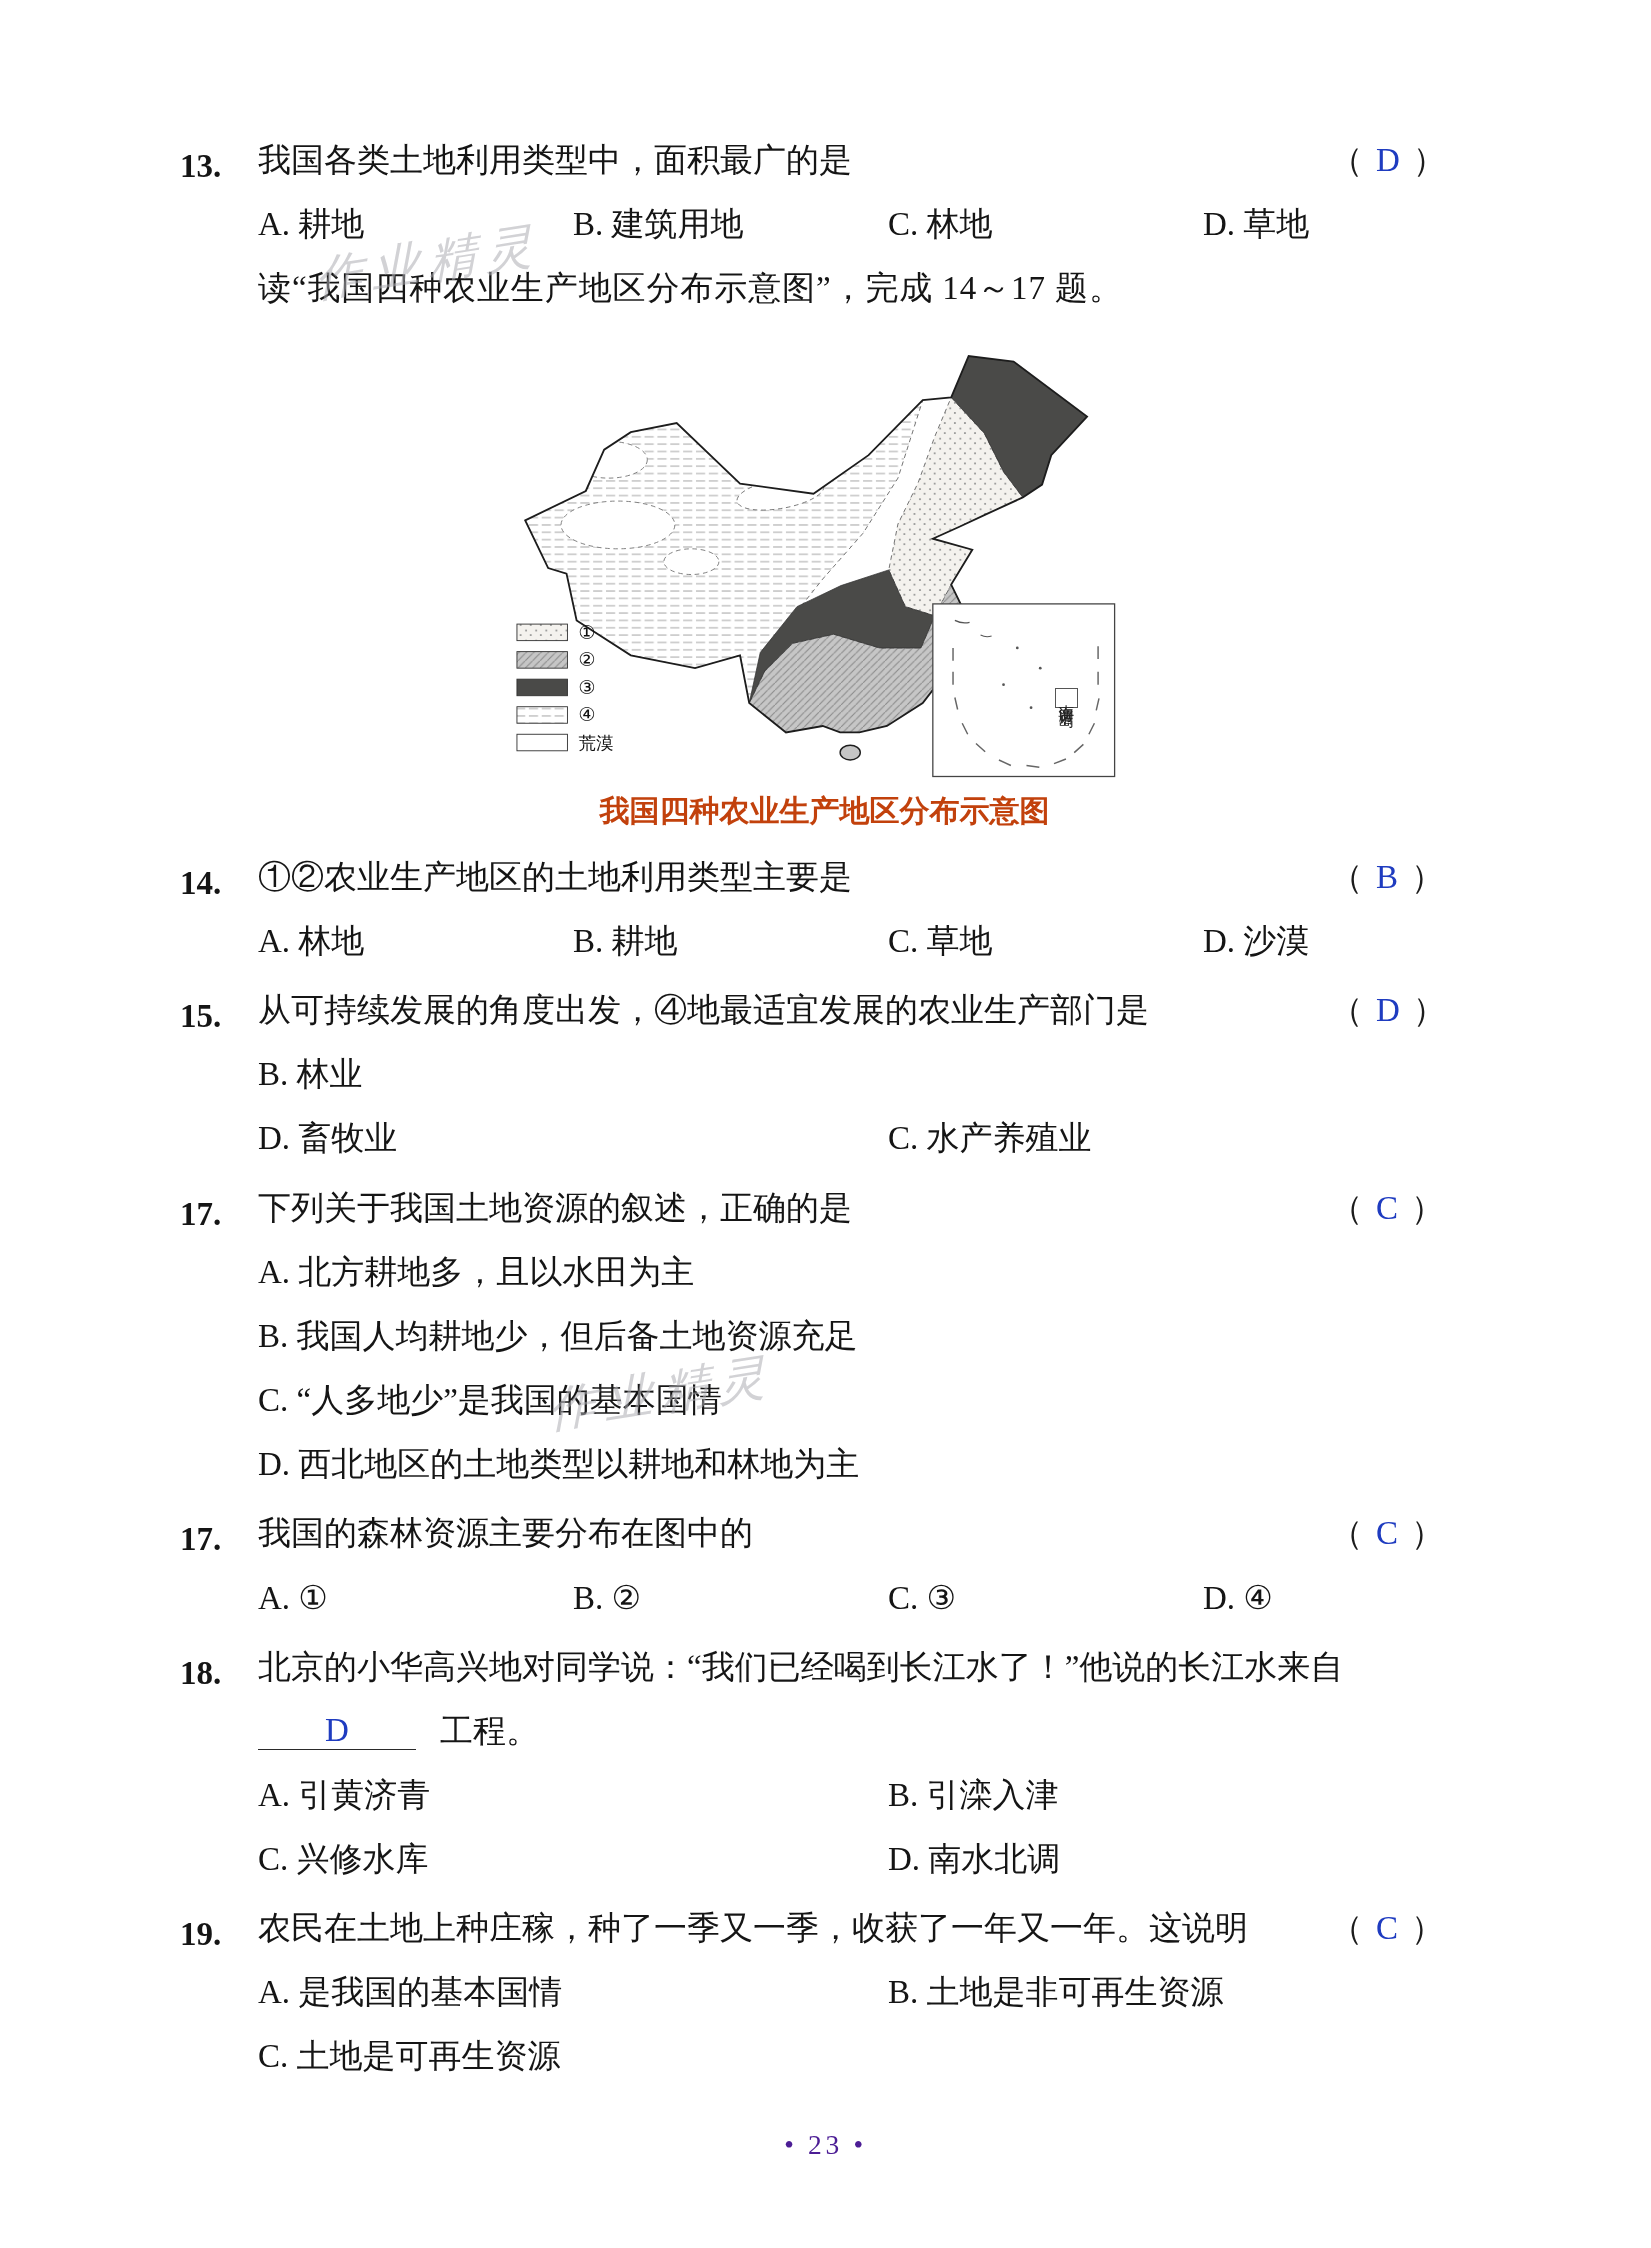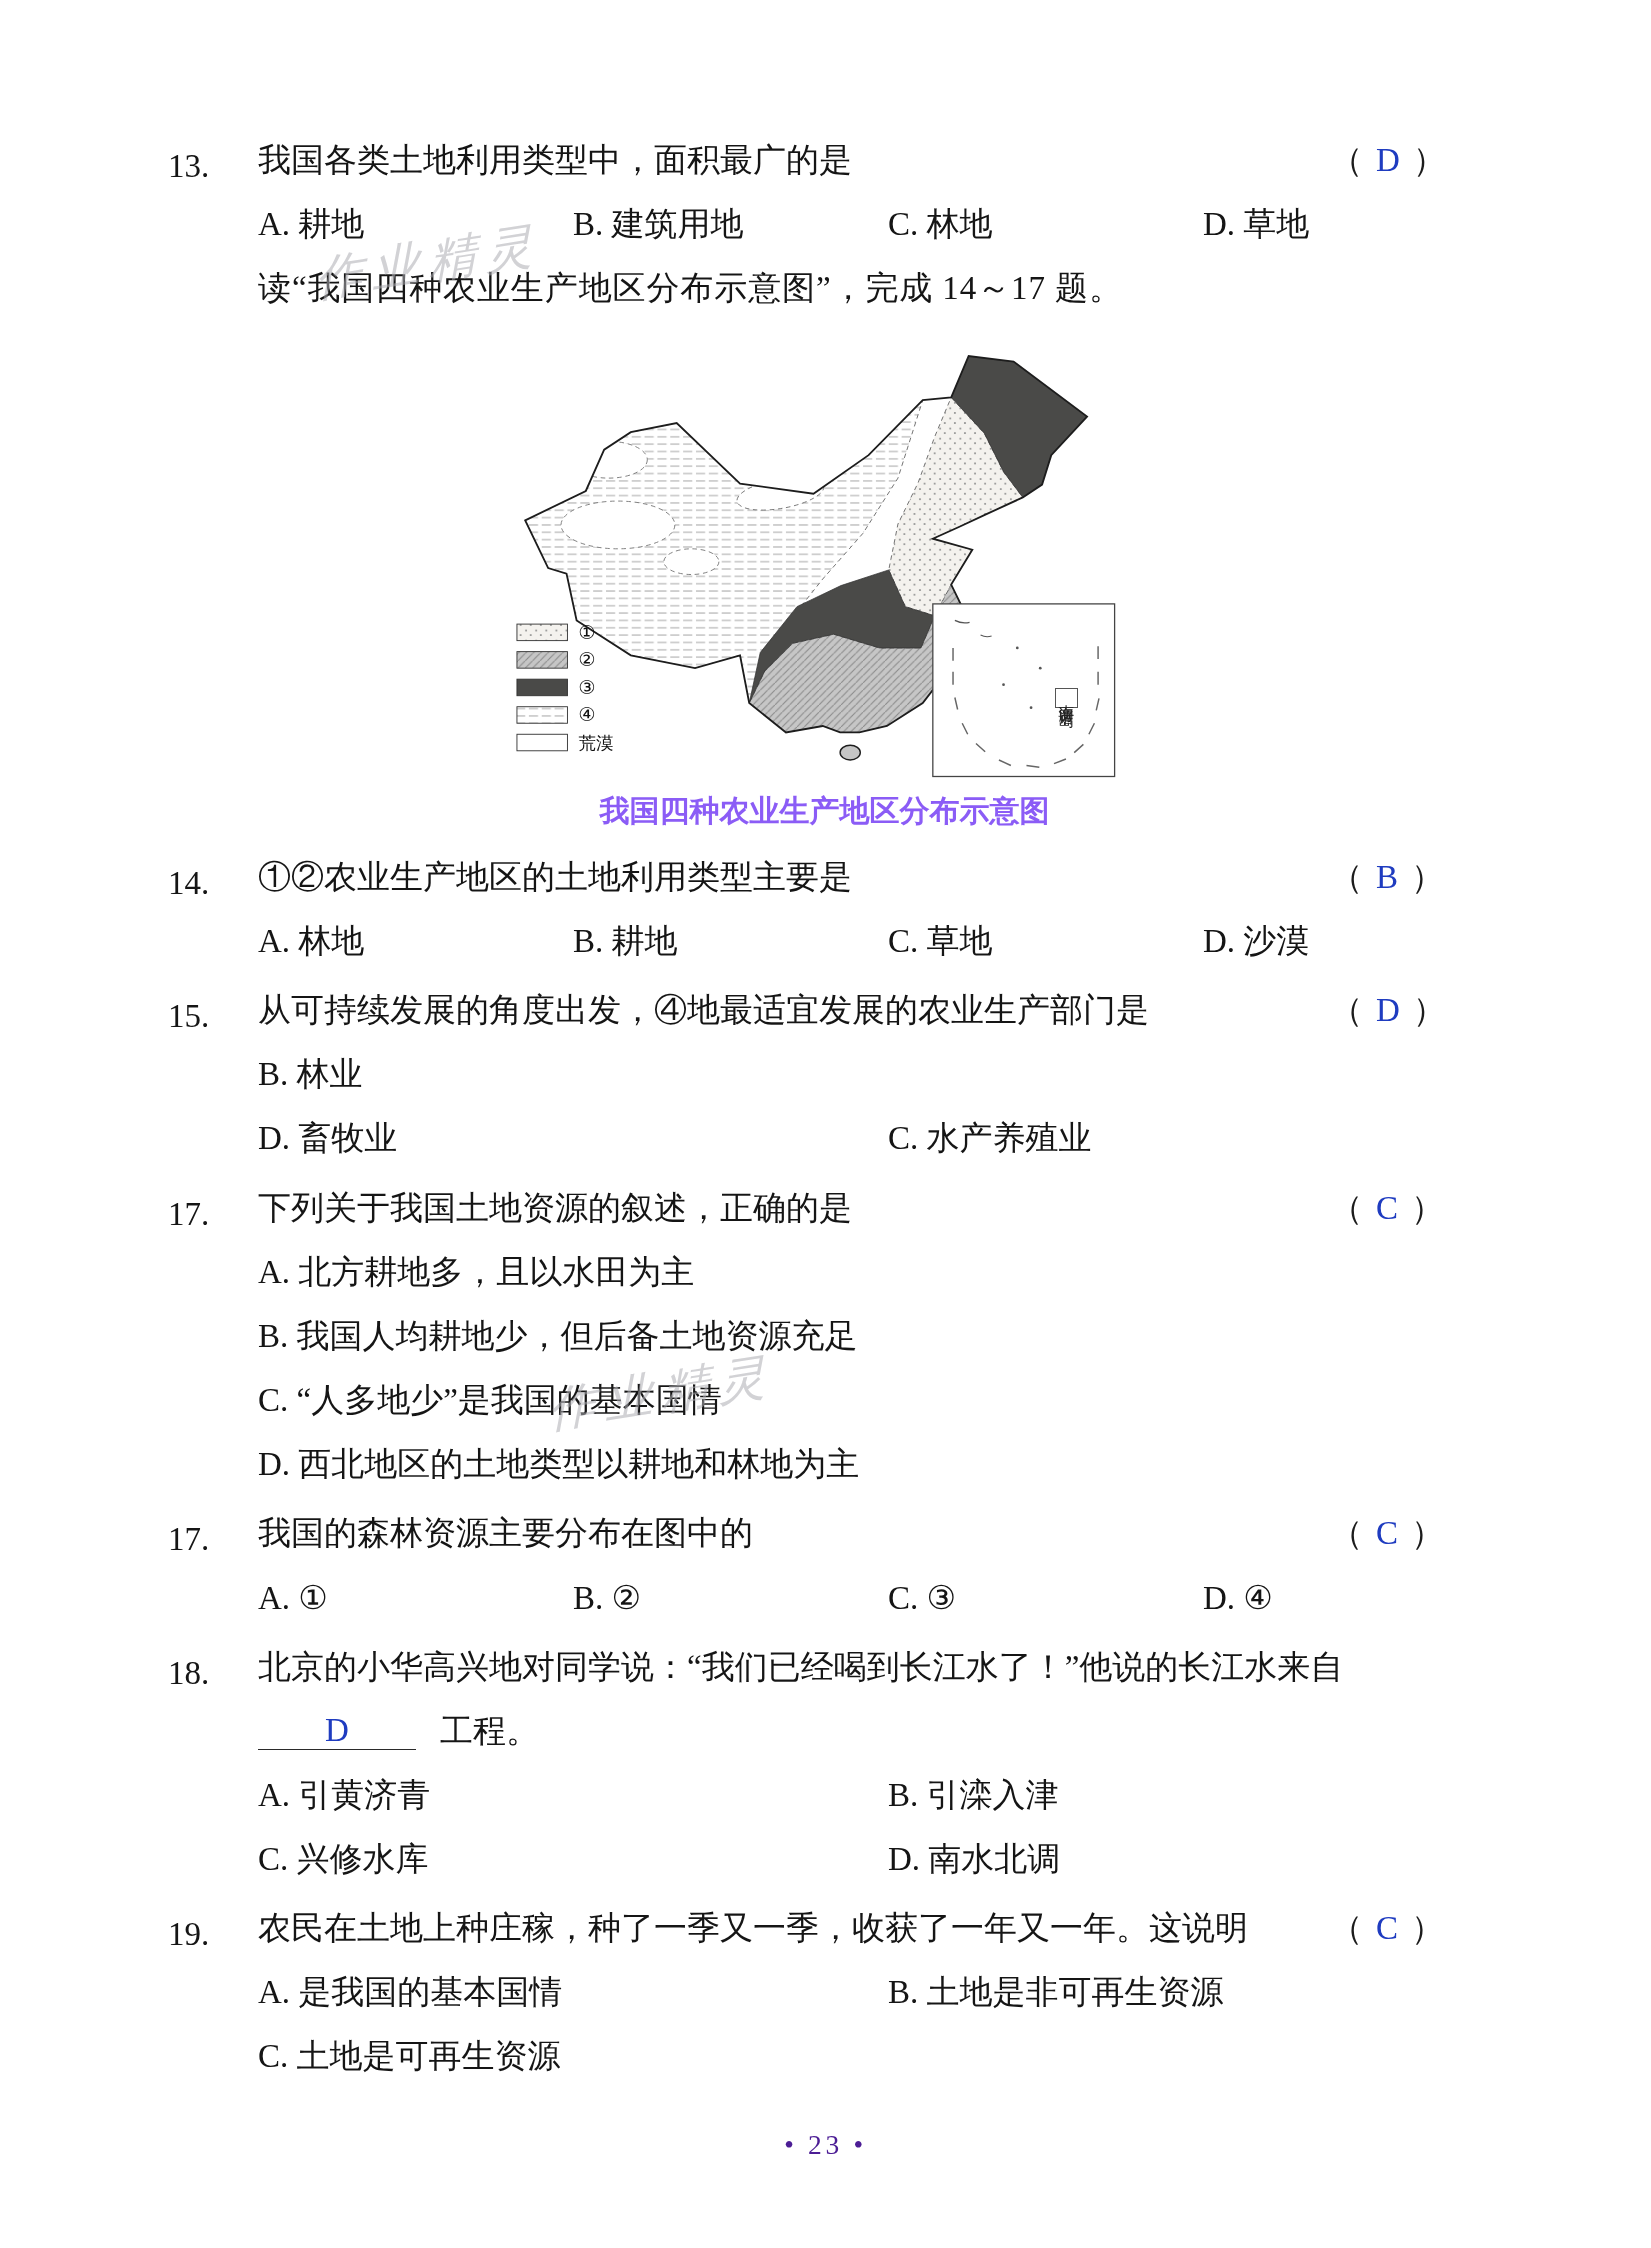--- a/index.html
+++ b/index.html
@@ -22,22 +22,22 @@
     min-height: 64px;
     display: flex;
     align-items: center;
     font-size: 33px;
     padding-left: 258px;
     padding-right: 110px;
   }
   .stem-line { margin-top: 5.5px; }
   .qnum {
     position: absolute;
-    left: 168px;
-    font-weight: normal;
+    left: 180px;
+    font-weight: bold;
     margin-top: 12px;
   }
   .bracket {
     position: absolute;
     left: 1330px;
     white-space: nowrap;
     color: #1c1c1c;
   }
   .ans {
     color: #1f3cc0;
@@ -60,21 +60,21 @@
     position: relative;
     width: 643px;
     margin: 24px 0 13px 503px;
   }
   .map-caption {
     width: 643px;
     text-align: center;
     font-family: "Liberation Sans", "DejaVu Sans", sans-serif;
     font-weight: bold;
     font-size: 30px;
-    color: #8b5cf6;
+    color: #c2410c;
     margin-top: 5.5px;
   }
   .inset-label {
     position: absolute;
     left: 552px;
     top: 343px;
     writing-mode: vertical-rl;
     font-family: "Liberation Sans", "DejaVu Sans", sans-serif;
     font-size: 15.6px;
     line-height: 1;

